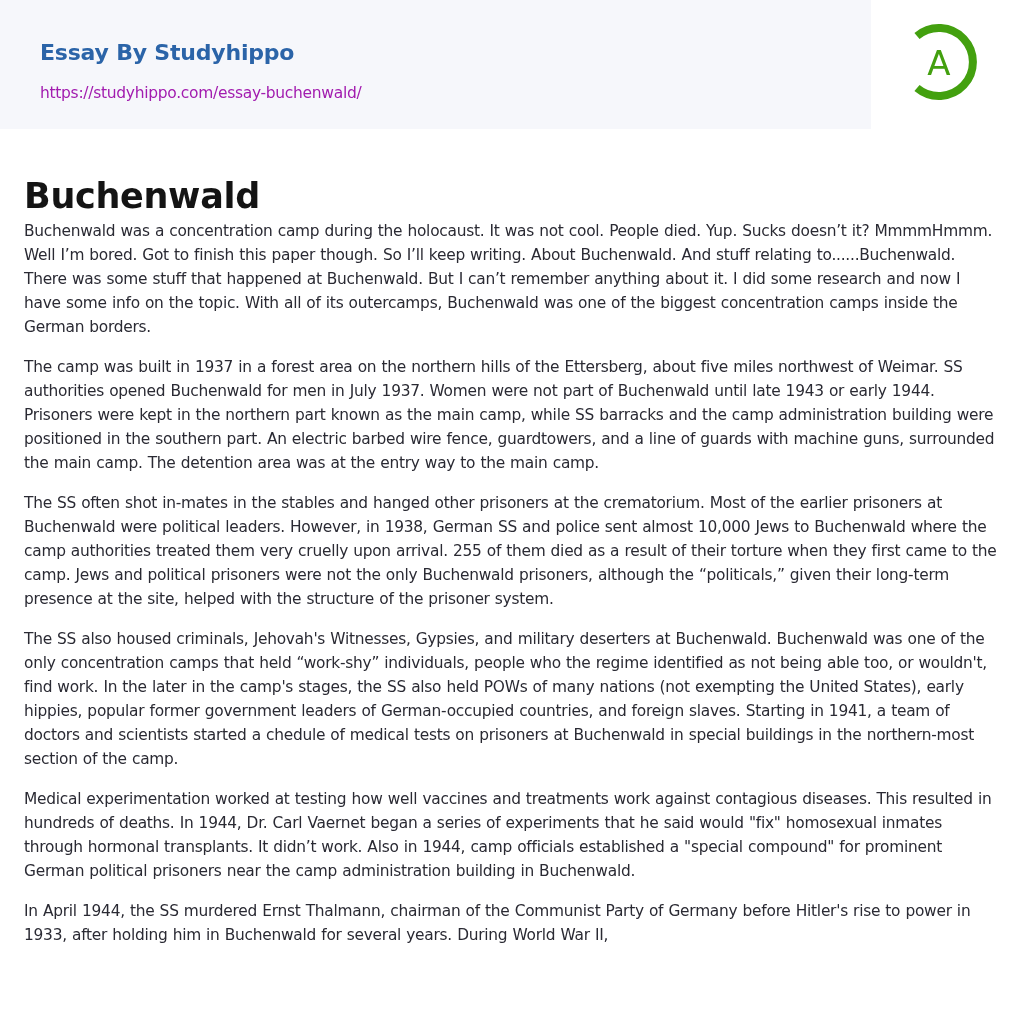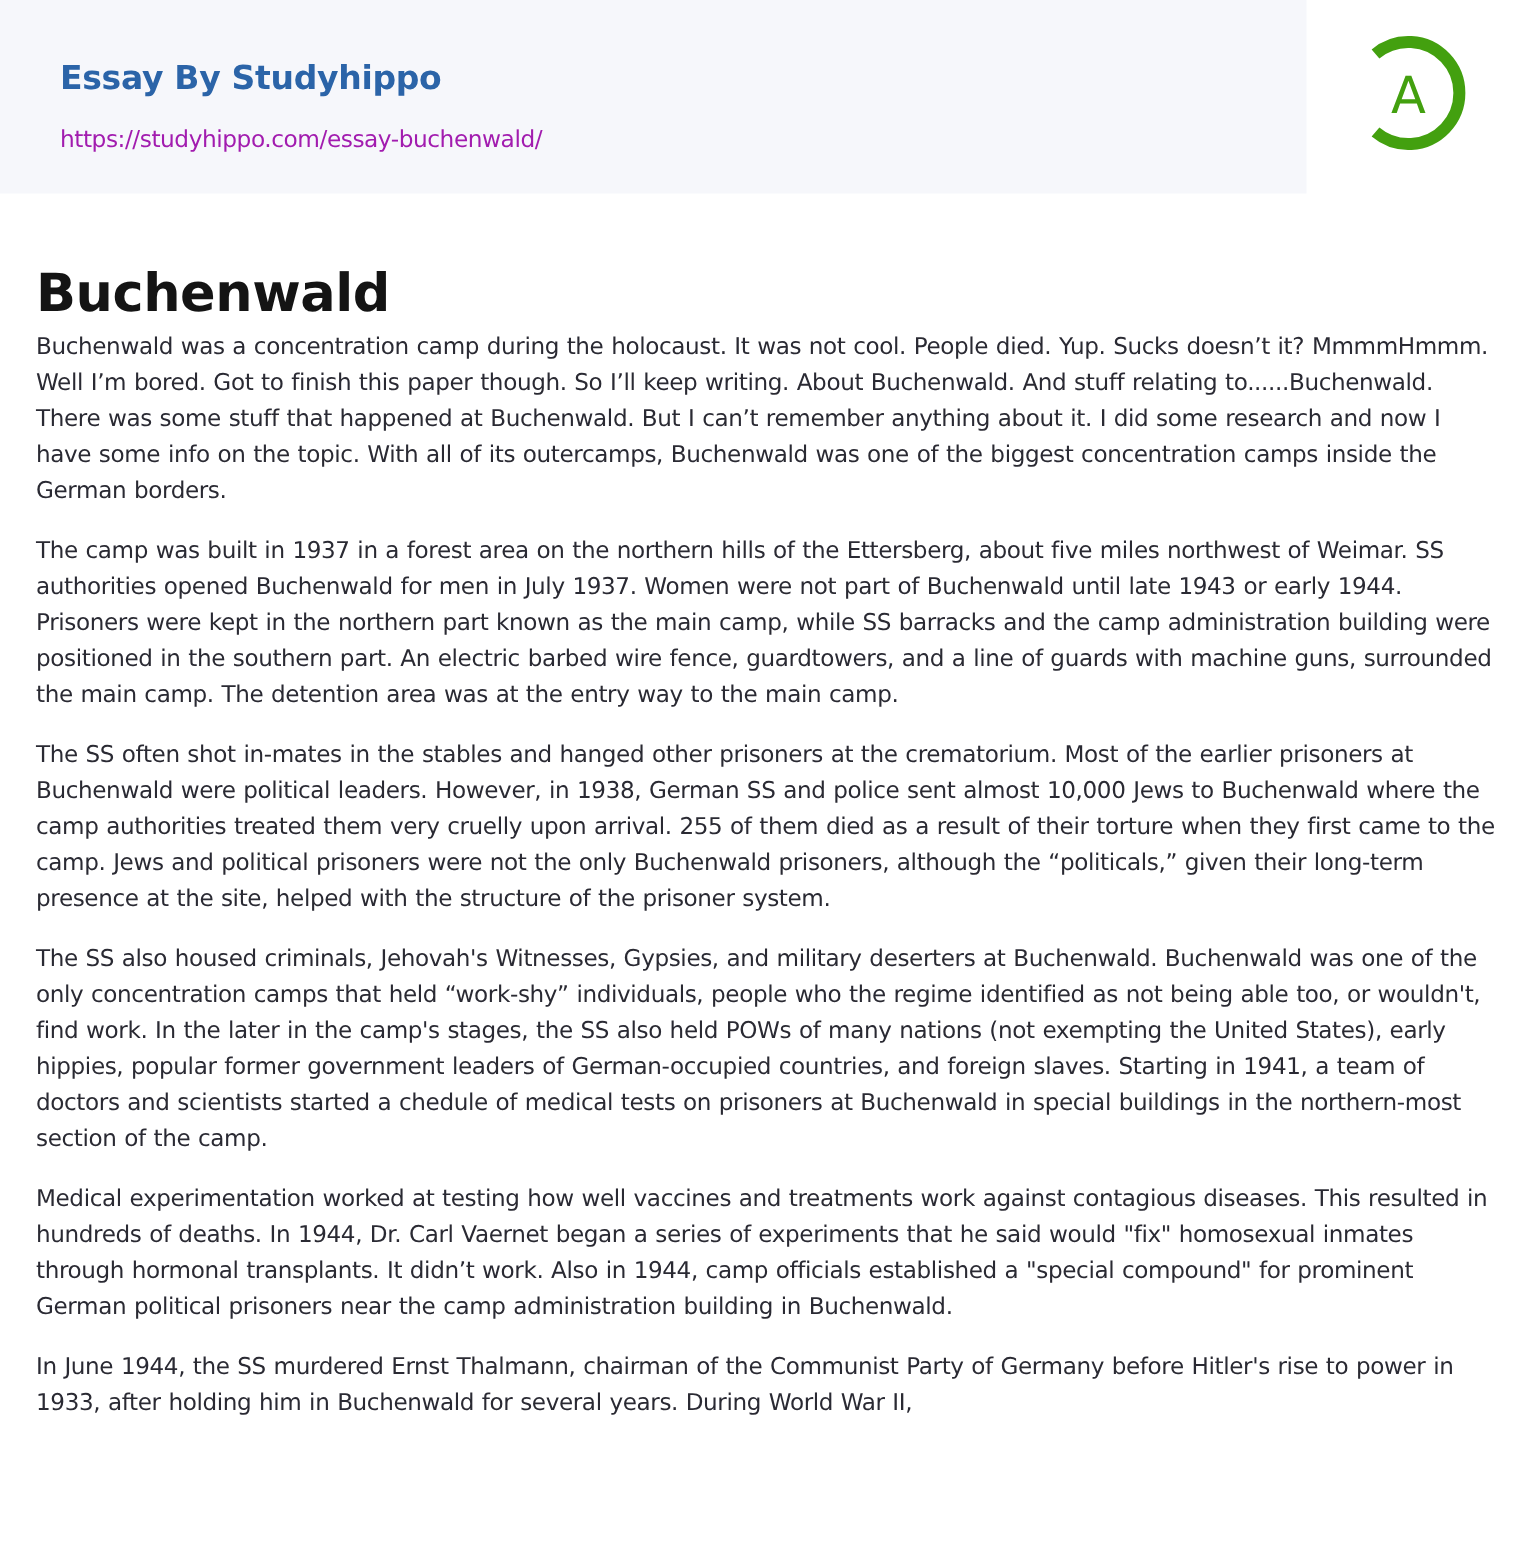--- a/index.html
+++ b/index.html
@@ -79,14 +79,14 @@
   </div>
 </header>
 
 <main class="main">
   <h1 class="page-title">Buchenwald</h1>
   <p class="para first">Buchenwald was a concentration camp during the holocaust. It was not cool. People died. Yup. Sucks doesn’t it? MmmmHmmm. Well I’m bored. Got to finish this paper though. So I’ll keep writing. About Buchenwald. And stuff relating to......Buchenwald. There was some stuff that happened at Buchenwald. But I can’t remember anything about it. I did some research and now I have some info on the topic. With all of its outercamps, Buchenwald was one of the biggest concentration camps inside the German borders.</p>
   <p class="para">The camp was built in 1937 in a forest area on the northern hills of the Ettersberg, about five miles northwest of Weimar. SS authorities opened Buchenwald for men in July 1937. Women were not part of Buchenwald until late 1943 or early 1944. Prisoners were kept in the northern part known as the main camp, while SS barracks and the camp administration building were positioned in the southern part. An electric barbed wire fence, guardtowers, and a line of guards with machine guns, surrounded the main camp. The detention area was at the entry way to the main camp.</p>
   <p class="para">The SS often shot in-mates in the stables and hanged other prisoners at the crematorium. Most of the earlier prisoners at Buchenwald were political leaders. However, in 1938, German SS and police sent almost 10,000 Jews to Buchenwald where the camp authorities treated them very cruelly upon arrival. 255 of them died as a result of their torture when they first came to the camp. Jews and political prisoners were not the only Buchenwald prisoners, although the “politicals,” given their long-term presence at the site, helped with the structure of the prisoner system.</p>
   <p class="para">The SS also housed criminals, Jehovah's Witnesses, Gypsies, and military deserters at Buchenwald. Buchenwald was one of the only concentration camps that held “work-shy” individuals, people who the regime identified as not being able too, or wouldn't, find work. In the later in the camp's stages, the SS also held POWs of many nations (not exempting the United States), early hippies, popular former government leaders of German-occupied countries, and foreign slaves. Starting in 1941, a team of doctors and scientists started a chedule of medical tests on prisoners at Buchenwald in special buildings in the northern-most section of the camp.</p>
   <p class="para">Medical experimentation worked at testing how well vaccines and treatments work against contagious diseases. This resulted in hundreds of deaths. In 1944, Dr. Carl Vaernet began a series of experiments that he said would "fix" homosexual inmates through hormonal transplants. It didn’t work. Also in 1944, camp officials established a "special compound" for prominent German political prisoners near the camp administration building in Buchenwald.</p>
-  <p class="para">In June 1944, the SS murdered Ernst Thalmann, chairman of the Communist Party of Germany before Hitler's rise to power in 1933, after holding him in Buchenwald for several years. During World War II,</p>
+  <p class="para">In April 1944, the SS murdered Ernst Thalmann, chairman of the Communist Party of Germany before Hitler's rise to power in 1933, after holding him in Buchenwald for several years. During World War II,</p>
 </main>
 
 </body></html>

